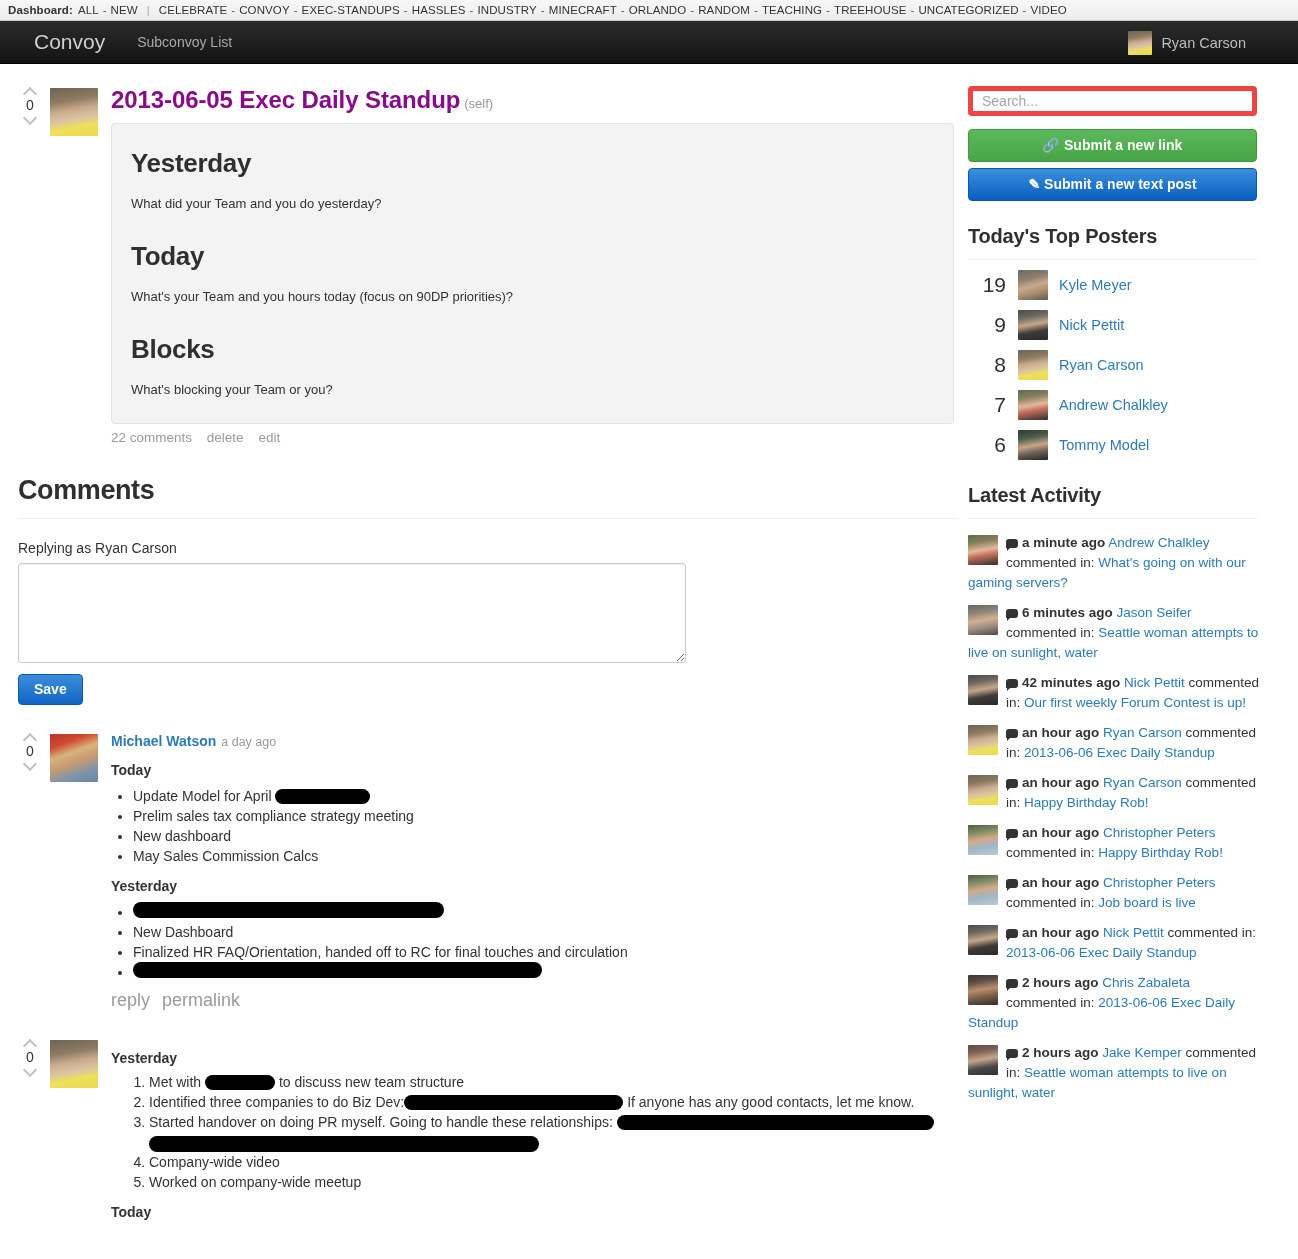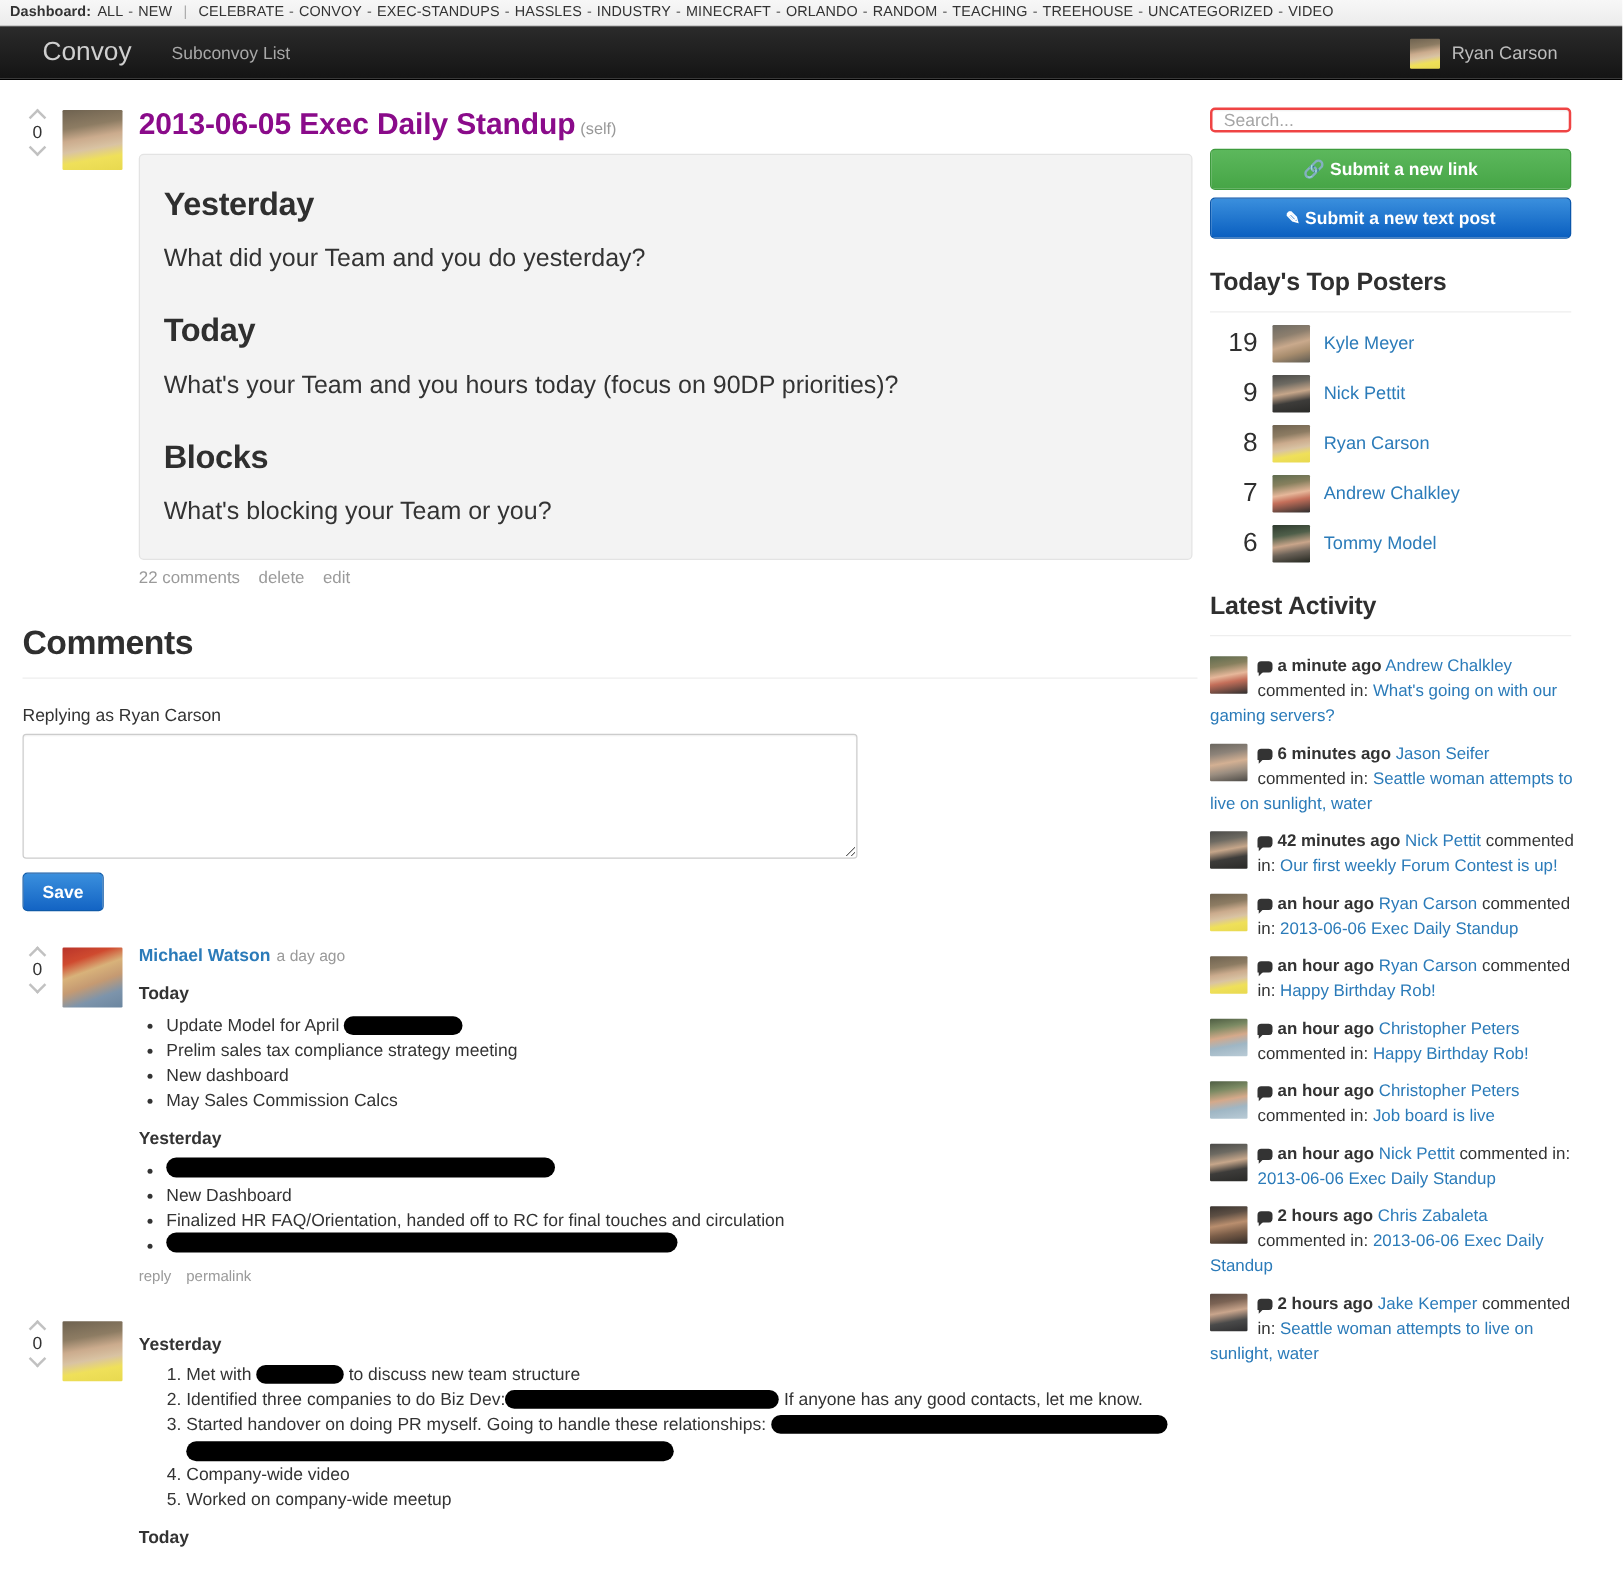--- a/index.html
+++ b/index.html
@@ -101,21 +101,21 @@
     border: 1px solid #e3e3e3;
     border-radius: 4px;
     padding: 22px 22px 26px 19px;
     width: 843px;
   }
   .post-text h2 {
     font-size: 26px; margin: 0 0 0 0; font-weight: bold;
     color: #2f2f2f; letter-spacing: -0.3px; line-height: 34px;
   }
   .post-text h2.sub { margin-top: 28px; }
-  .post-text p { font-size: 20px; margin: 16px 0 0 0; color: #333; }
+  .post-text p { font-size: 13px; margin: 16px 0 0 0; color: #333; }
 
   .post-meta { margin-top: 22px; font-size: 14px; color: #333; }
   .post-meta a { color: #2b7bb9; text-decoration: none; }
   .post-actions { margin-top: 6px; font-size: 13.5px; }
   .post-actions a { color: #9a9a9a; text-decoration: none; margin-right: 11px; }
 
   
   .comments-h {
     font-size: 27px; font-weight: bold; color: #2f2f2f; margin: 30px 0 0 0;
     letter-spacing: -0.4px;
@@ -142,33 +142,33 @@
   .c-av { width: 48px; height: 48px; margin-left: 8px; margin-top: 2px; }
   .c-body { margin-left: 13px; flex: 1 1 auto; }
   .c-author { font-size: 14px; font-weight: bold; text-decoration: none; }
   .c-author.blue { color: #2b7bb9; }
   .c-author.purple { color: #8a0b8a; }
   .c-time { color: #9a9a9a; font-size: 12.5px; margin-left: 5px; }
   .c-sub { font-size: 14px; font-weight: bold; color: #333; margin: 12px 0 0 0; }
   .c-body ul { margin: 8px 0 0 0; padding-left: 22px; }
   .c-body ol { margin: 6px 0 0 0; padding-left: 38px; }
   .c-body li { font-size: 14px; line-height: 20px; margin-bottom: 0px; }
-  .c-actions { margin-top: 8px; font-size: 12px; }
+  .c-actions { margin-top: 8px; font-size: 18px; }
   .c-actions a { color: #9a9a9a; text-decoration: none; margin-right: 12px; }
 
   .redact {
     display: inline-block; vertical-align: middle;
     background: #000; border-radius: 10px; height: 15px;
     position: relative; top: -1px;
   }
   .redact-blk { display: block; height: 16px; border-radius: 10px; background: #000; }
 
   
   .search-input {
-    width: 289px; height: 20px; border: 2px solid #ef4444; border-radius: 4px;
+    width: 289px; height: 30px; border: 5px solid #ef4444; border-radius: 4px;
     padding: 4px 9px; font-size: 14px; color: #555;
     font-family: "Liberation Sans", sans-serif;
     box-shadow: inset 0 1px 1px rgba(0,0,0,.06);
   }
   .search-input::placeholder { color: #a5a5a5; }
   .btn-wide {
     display: block; width: 289px; margin-top: 13px;
     padding: 7px 0 8px; text-align: center; border-radius: 4px;
     color: #fff; font-size: 14px; font-weight: bold; text-decoration: none;
     border: 1px solid transparent; cursor: pointer;

